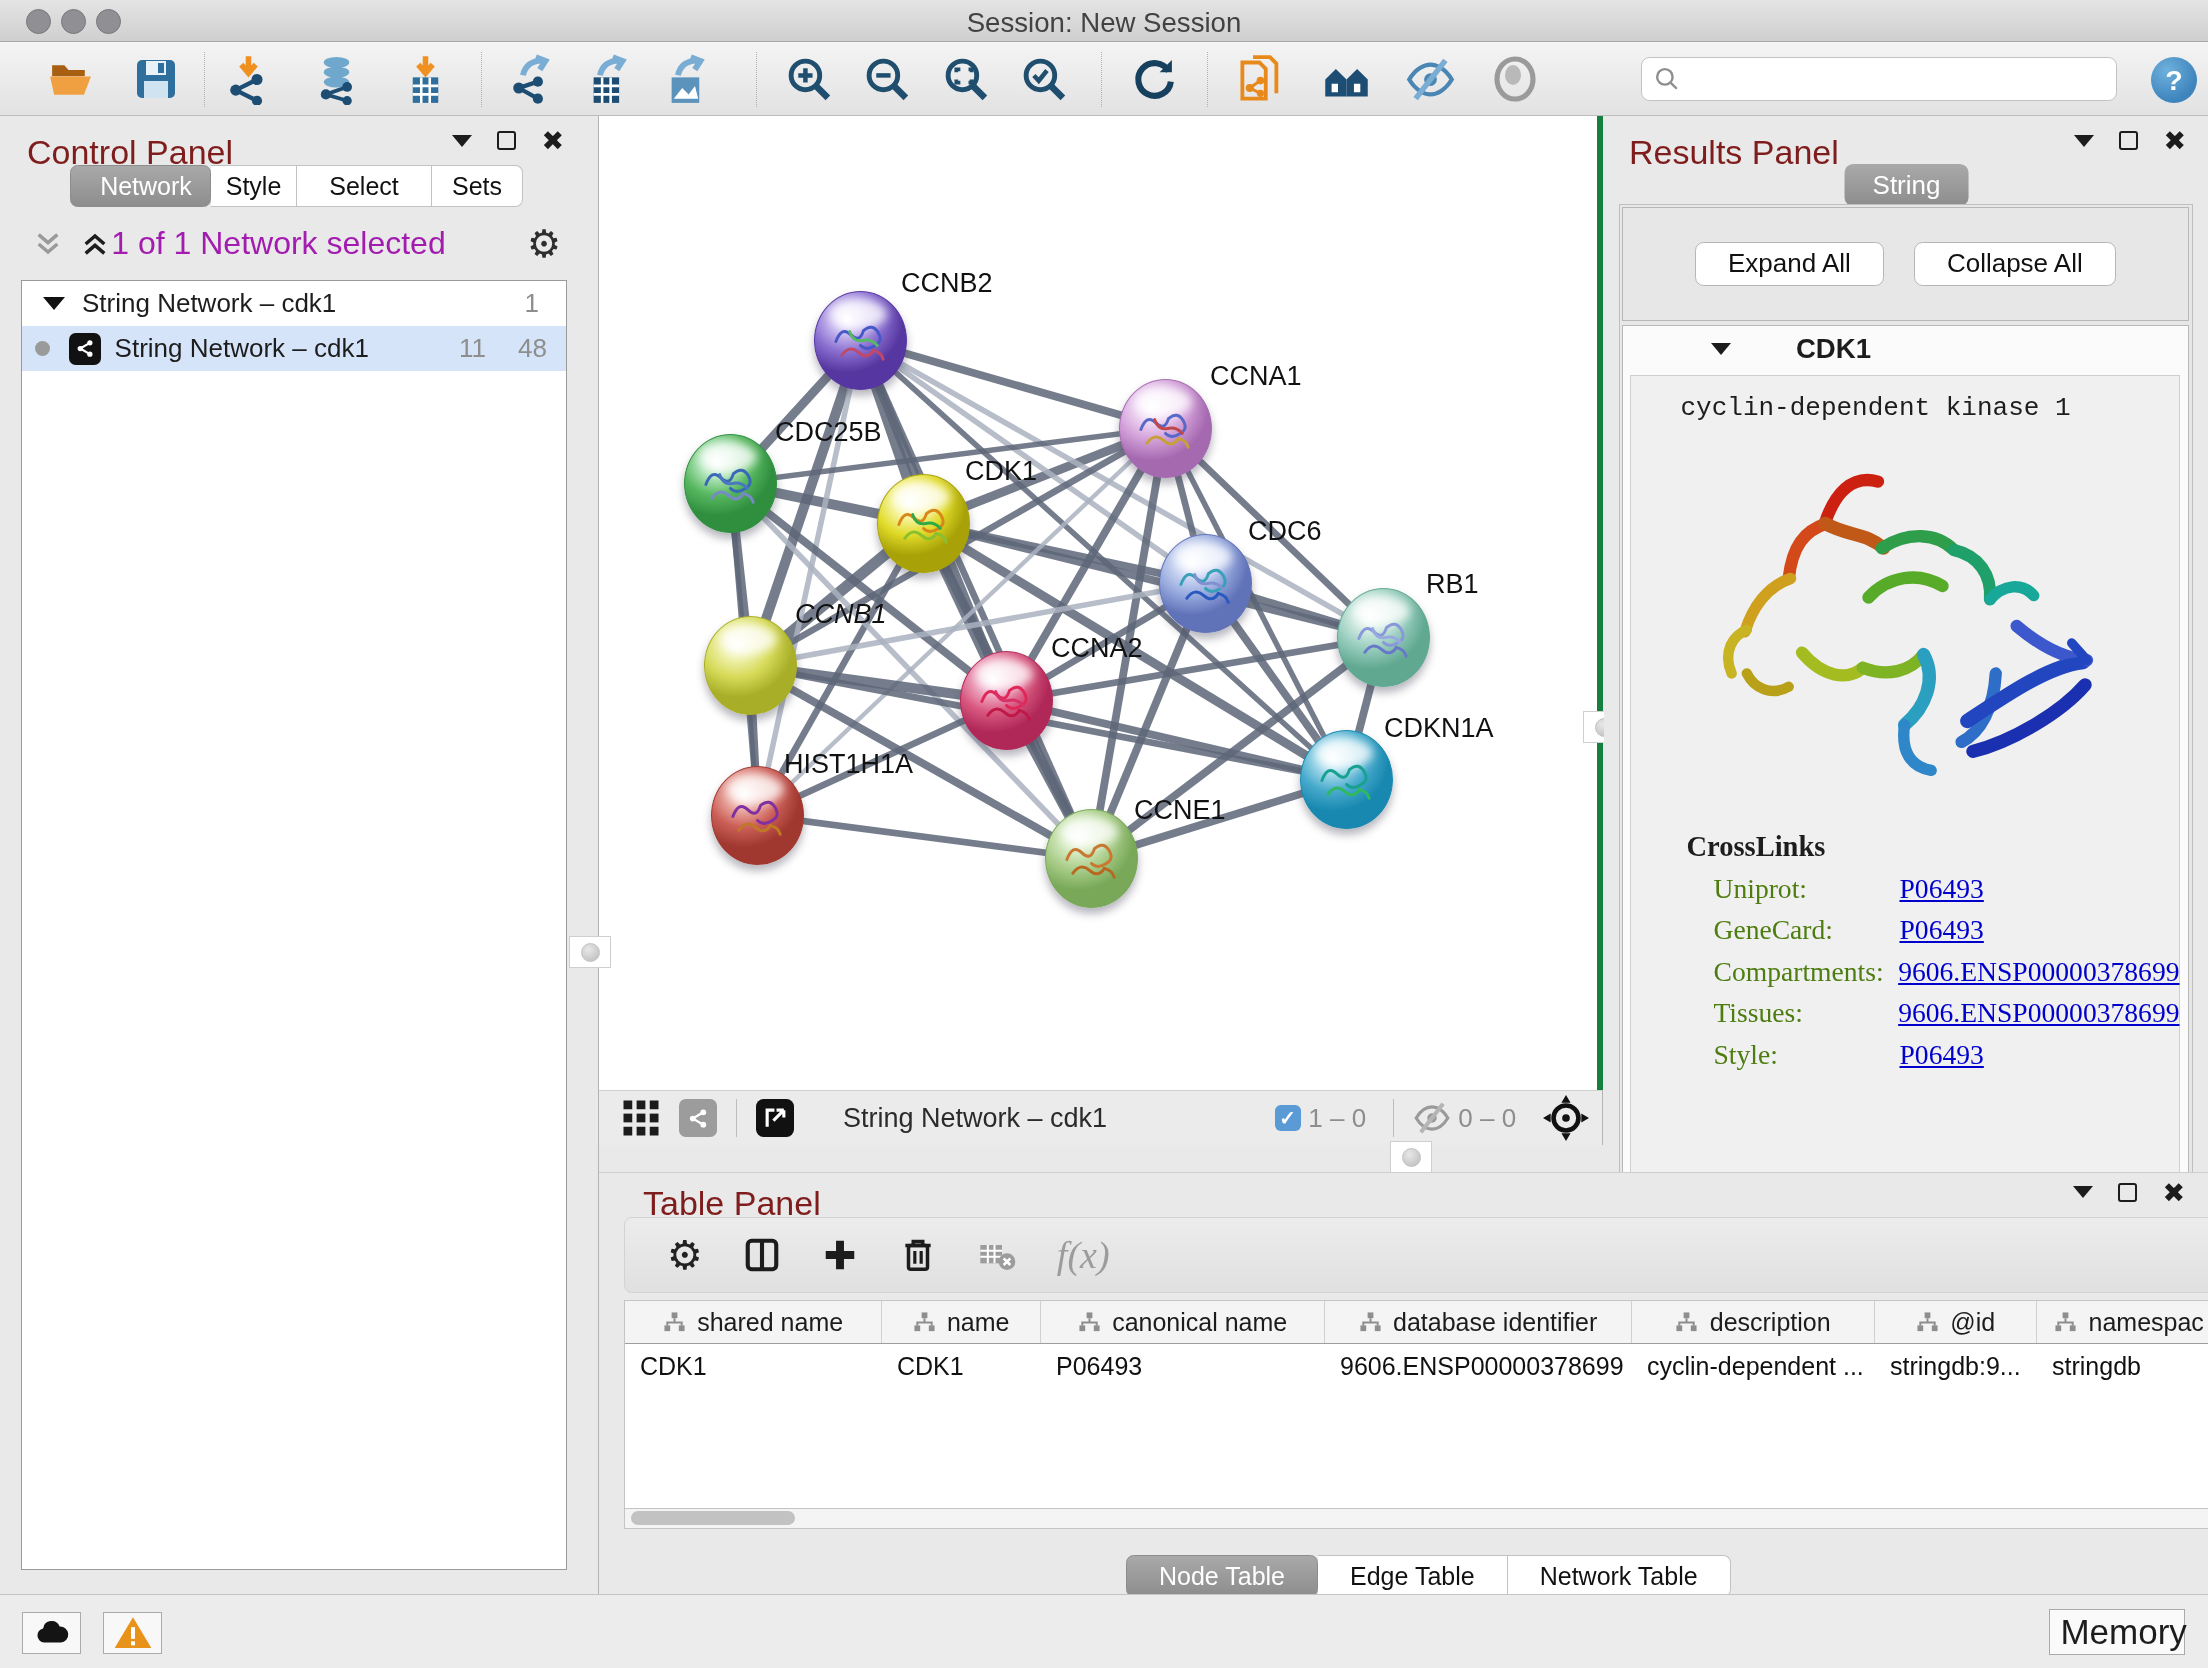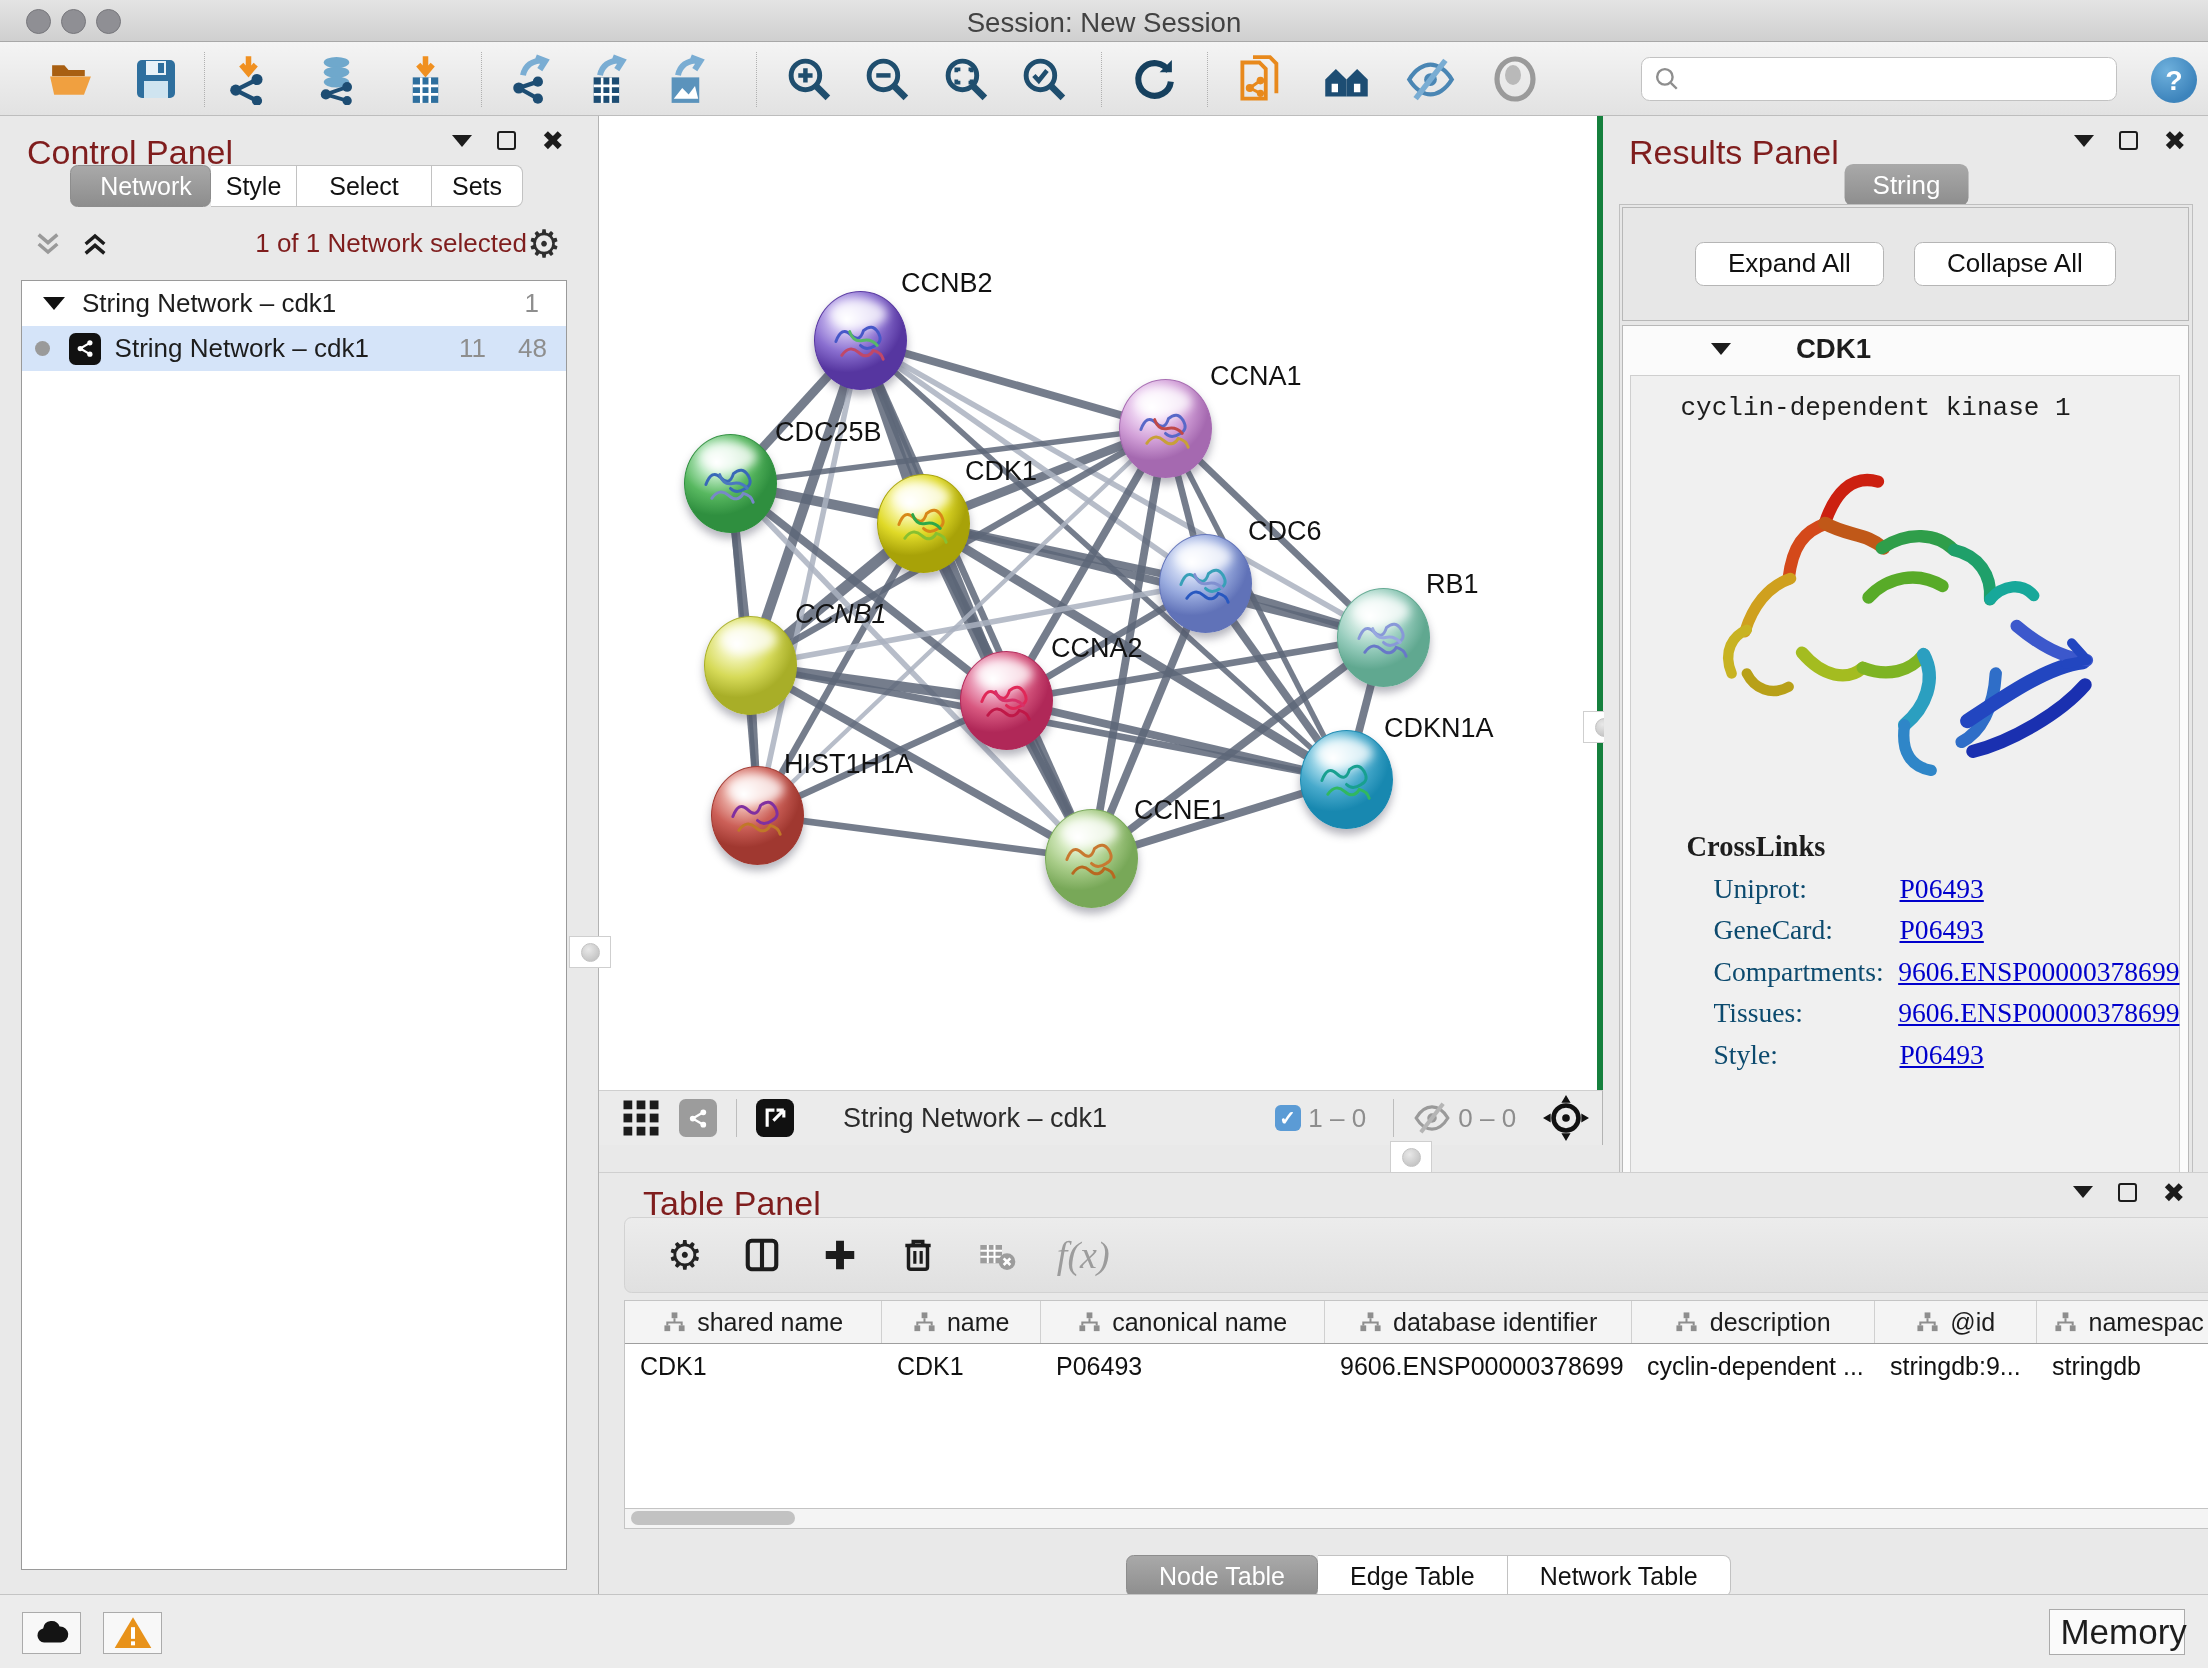--- a/index.html
+++ b/index.html
@@ -47,21 +47,21 @@
   .seg .tab.sel { background:linear-gradient(#a9a9a9,#8d8d8d); color:#fff;
     border-color:#8d8d8d; border-radius:7.6px; }
 
   
   .control-panel { position:absolute; left:0; top:116px; width:599px; height:1478px;
     background:#e9e9e9; border-right:1px solid #b3b3b3; }
   .cp-head { position:absolute; left:27px; top:17px; }
   .cp-tabs { position:absolute; left:70px; top:49px; }
   .gear-row { position:absolute; left:19px; top:103px; width:559px; height:49px;
     display:flex; align-items:center; }
-  .gear-row .status { flex:1; text-align:right; font-size:26px; color:#7f1d1d; }
+  .gear-row .status { flex:1; text-align:left; font-size:32px; color:#a21caf; }
   .netlist { position:absolute; left:21px; top:164px; width:546px; height:1290px;
     background:#fff; border:1px solid #9a9a9a; }
   .tree-row { height:45px; display:flex; align-items:center; font-size:26px; }
   .tree-row.sel { background:#d5e4f9; }
   .tr-tri { width:0; height:0; border-left:11.4px solid transparent; border-right:11.4px solid transparent;
     border-top:13.3px solid #111; margin:0 17px 0 21px; }
   .tr-dot { width:15px; height:15px; border-radius:50%; background:#9a9a9a; margin:0 19px 0 13.3px; }
   .share-badge { width:32px; height:32px; border-radius:6.7px; background:#111; display:flex;
     align-items:center; justify-content:center; margin-right:13.3px; }
   .tr-num { color:#8e8e8e; }
@@ -110,21 +110,21 @@
   .gene-head { height:46px; display:flex; align-items:center; }
   .gene-head .pc-tri { margin-left:88px; }
   .gene-sym { font-size:27.6px; font-weight:bold; margin-left:65px; }
   .gene-body { position:absolute; left:7.6px; top:49px; width:550px; height:822px;
     background:#f0f0f0; border:1px solid #cfcfcf; }
   .gene-desc { font-size:26px; margin:17px 0 0 49px;font-family:Liberation Mono, monospace; }
   .xl-title { font-family:"Liberation Serif",serif; font-weight:bold; font-size:28.5px;
     margin:15px 0 5.7px 55px; }
   .xl-row { display:flex; font-family:"Liberation Serif",serif; font-size:27.6px;
     margin:9.5px 0 0 82px; }
-  .xl-row .lbl { width:186px; color:#0c4a6e; }
+  .xl-row .lbl { width:186px; color:#4d7c0f; }
   .xl-row .val { color:#0000cc; text-decoration:underline; }
 
   
   .table-panel { position:absolute; left:599px; top:1172px; width:1609px; height:422px;
     background:#e9e9e9; border-top:1px solid #cfcfcf; }
   .tp-head { position:absolute; left:44px; top:11.4px; }
   .tp-toolbar { position:absolute; left:25px; top:44px; width:1600px; height:76px;
     background:linear-gradient(#ececec,#e0e0e0); border:1px solid #d2d2d2; border-radius:7.6px;
     display:flex; align-items:center; gap:40px; padding-left:42px; }
   .tbl { position:absolute; left:25px; top:127px; width:1600px; height:211px;

